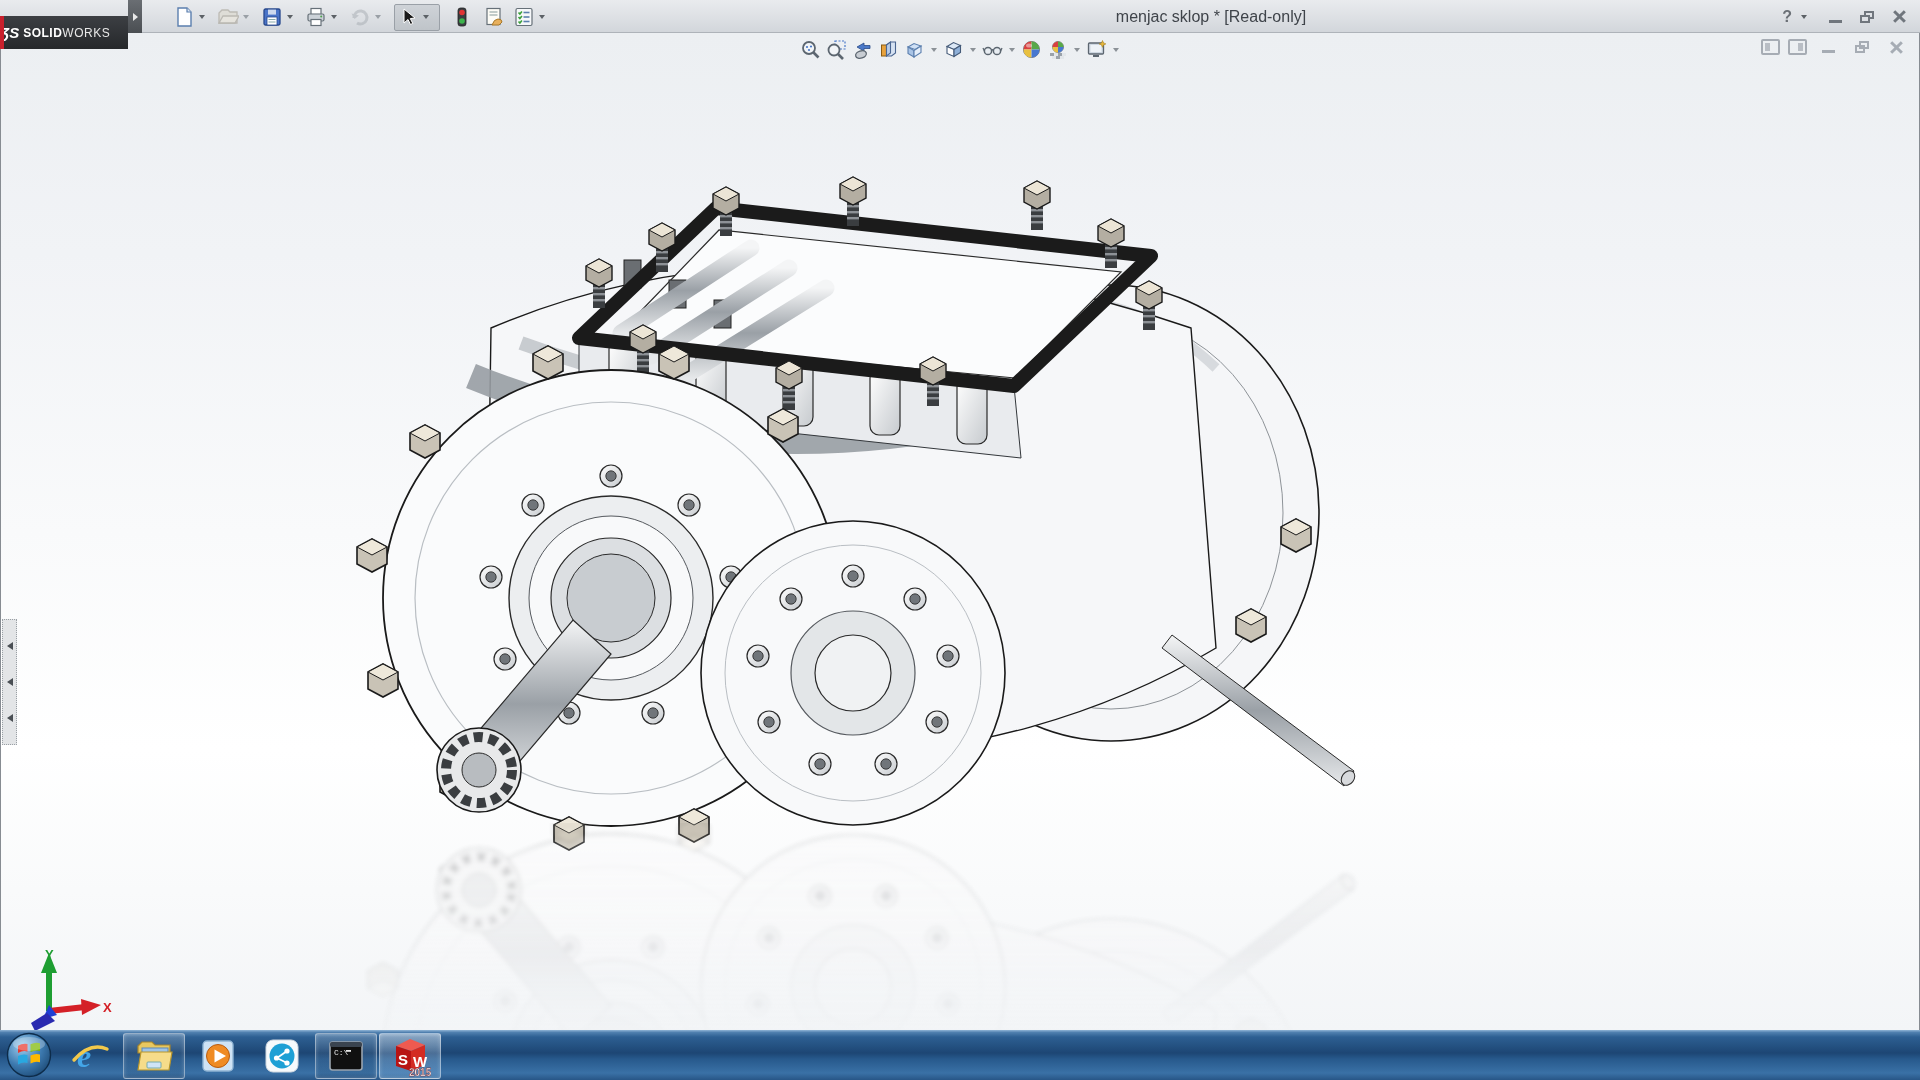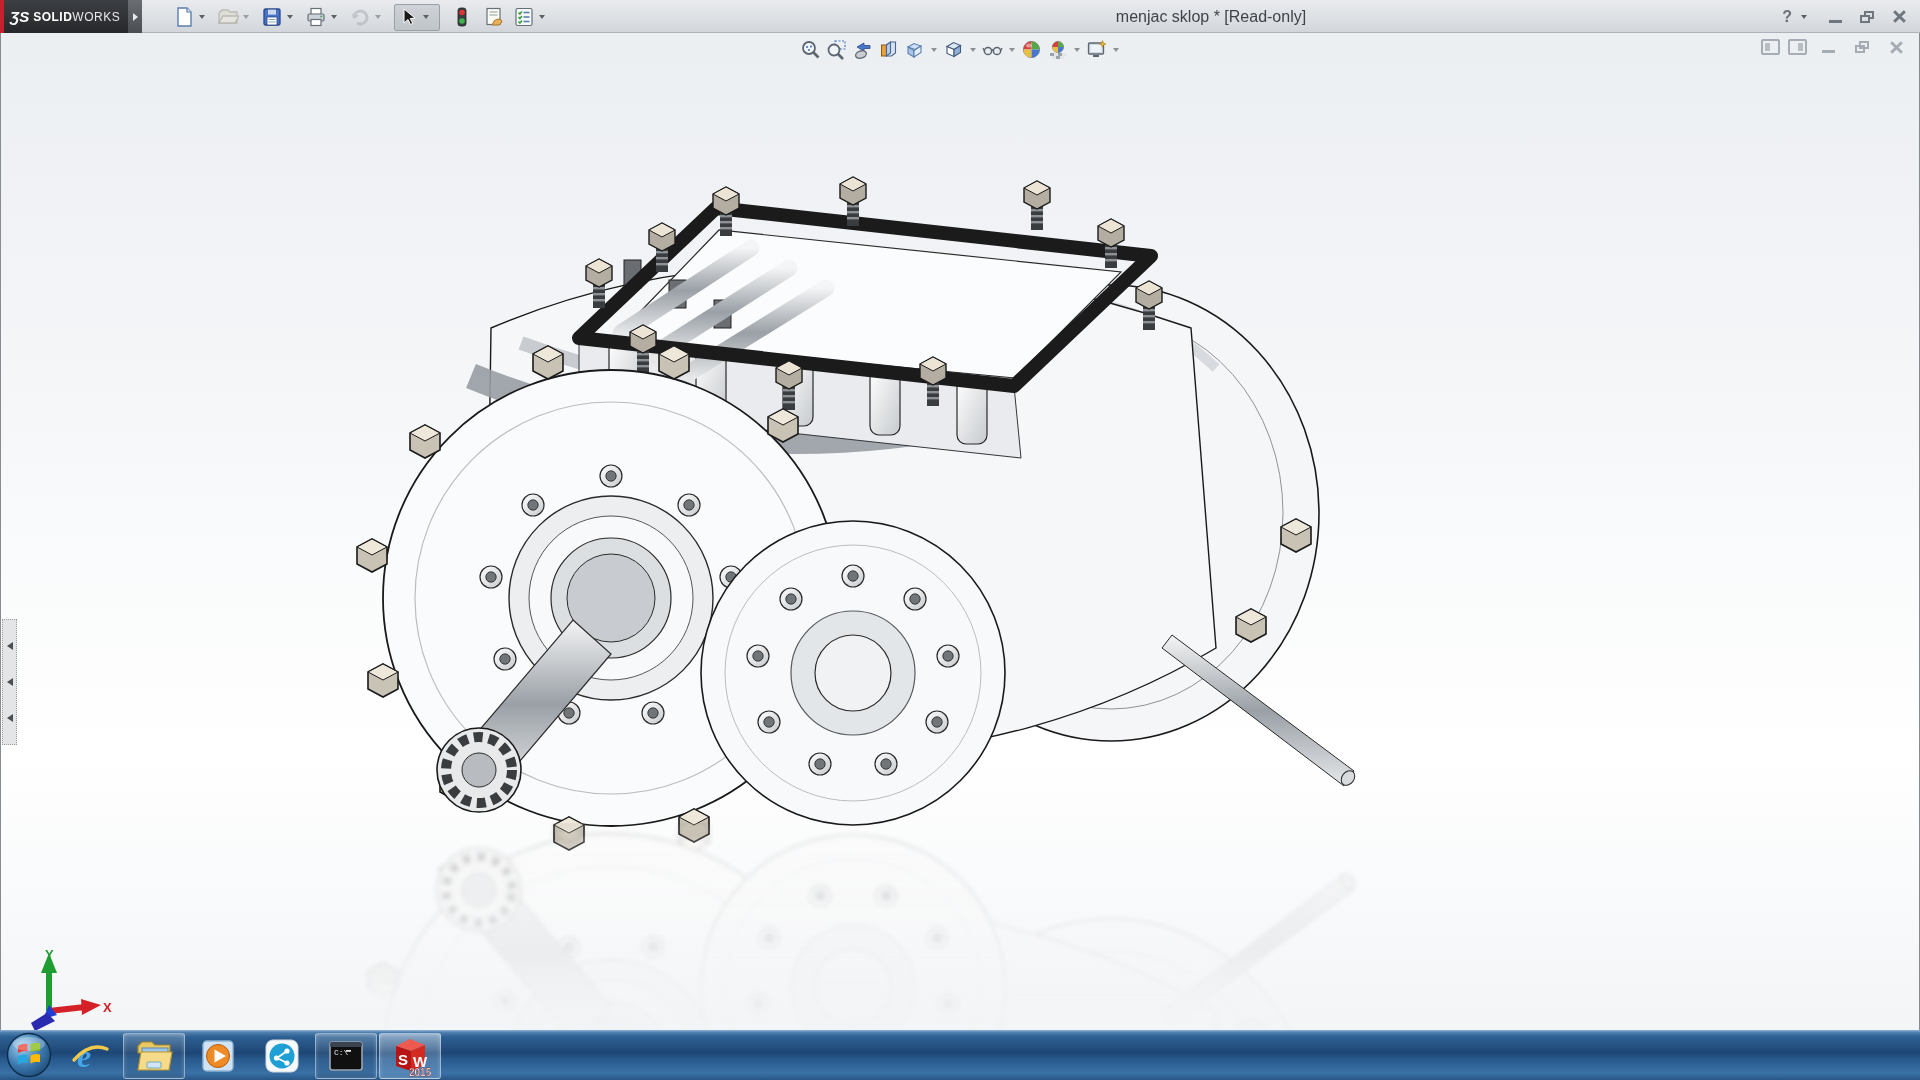--- a/index.html
+++ b/index.html
@@ -3,23 +3,23 @@
 <meta charset="utf-8">
 <style>
   * { margin:0; padding:0; box-sizing:border-box; }
   html,body { width:1920px; height:1080px; overflow:hidden;
     font-family:"Liberation Sans", sans-serif; background:#eceff2; }
 
   
   .titlebar { position:absolute; left:0; top:0; width:1920px; height:33px;
     background:linear-gradient(180deg,#e9ebee 0%,#dde0e4 55%,#d2d6db 100%);
     border-bottom:1px solid #aeb3b9; z-index:30; }
-  .logo-block { position:absolute; left:0; top:0; width:128px; height:33px;
+  .logo-block { position:absolute; left:0; top:16px; width:128px; height:33px;
     background:linear-gradient(180deg,#3c3f43 0%,#26282b 100%);
-    display:flex; align-items:center; padding-left:10px; }
+    display:flex; align-items:center; }
   .logo-red-strip { position:absolute; left:0; top:0; width:4px; height:33px; background:#c8202c; }
   .logo-mark { color:#fff; font-size:15px; font-style:italic; font-weight:bold; margin-right:4px; }
   .logo-text { color:#fff; font-size:12px; letter-spacing:.5px; }
   .logo-text .bold { font-weight:bold; }
   .logo-text .light { font-weight:normal; color:#e8e8e8; }
   .menu-expand-tab { position:absolute; left:128px; top:0; width:14px; height:33px;
     background:linear-gradient(180deg,#6a6e73,#4a4e52); display:flex; align-items:center; justify-content:center; }
   .menu-expand-tab .tri-r { width:0; height:0; border-top:4px solid transparent;
     border-bottom:4px solid transparent; border-left:5px solid #e8e8e8; }
 

